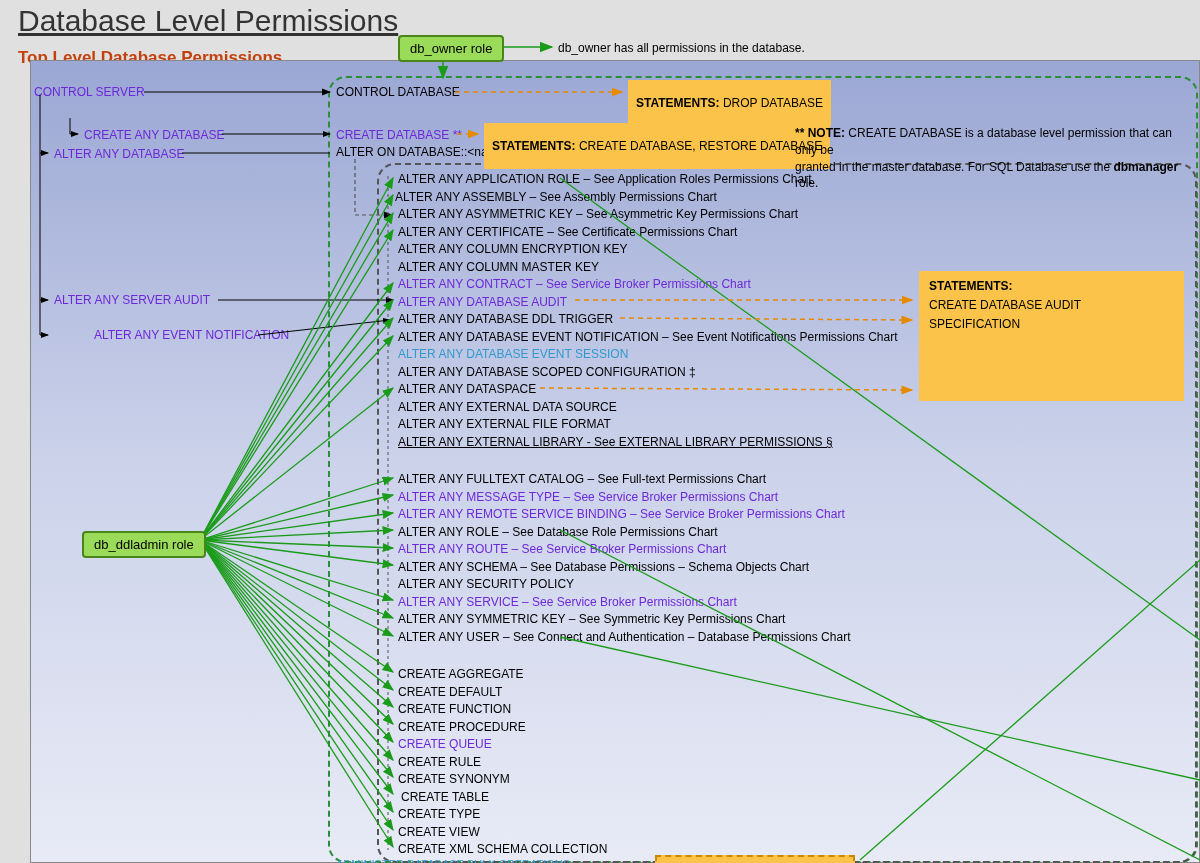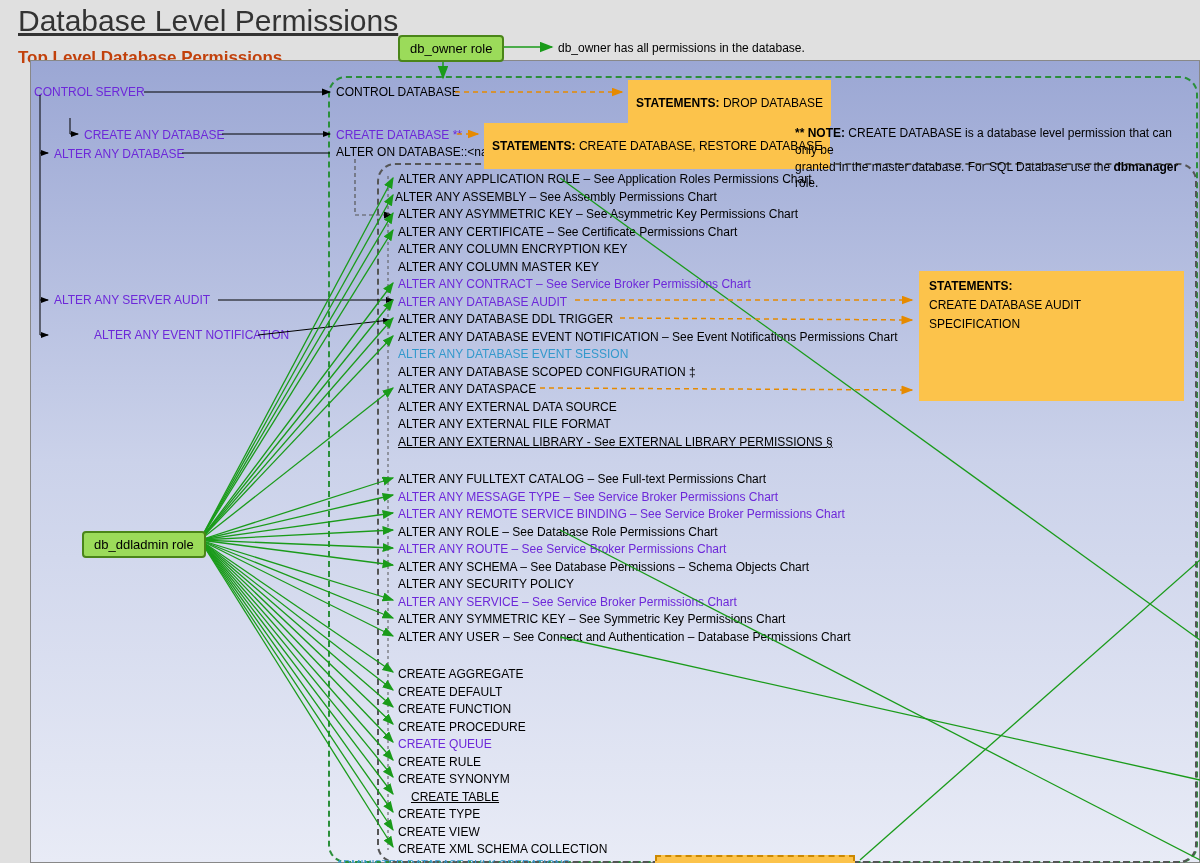--- a/index.html
+++ b/index.html
@@ -165,21 +165,21 @@
   </div>
 
 <div id="create-list">
     <div class="perm black" style="top: 667px; left: 398px;">CREATE AGGREGATE</div>
     <div class="perm black" style="top: 684.5px; left: 398px;">CREATE DEFAULT</div>
     <div class="perm black" style="top: 702px; left: 398px;">CREATE FUNCTION</div>
     <div class="perm black" style="top: 719.5px; left: 398px;">CREATE PROCEDURE</div>
     <div class="perm red" style="top: 737px; left: 398px;">CREATE QUEUE</div>
     <div class="perm black" style="top: 754.5px; left: 398px;">CREATE RULE</div>
     <div class="perm black" style="top: 772px; left: 398px;">CREATE SYNONYM</div>
-    <div class="perm black" style="top: 789.5px; left: 411px; text-decoration: underline;">CREATE TABLE</div>
+    <div class="perm black" style="top: 789.5px; left: 401px;">CREATE TABLE</div>
     <div class="perm black" style="top: 807px; left: 398px;">CREATE TYPE</div>
     <div class="perm black" style="top: 824.5px; left: 398px;">CREATE VIEW</div>
     <div class="perm black" style="top: 842px; left: 398px;">CREATE XML SCHEMA COLLECTION</div>
   </div>
 
 <div class="perm blue" style="top:858px; left:336px; font-size:11px;">ADMINISTER DATABASE BULK OPERATIONS</div>
 
 <div class="stmt-box" style="top:855px; left:655px; width:200px; border:2px dashed #cc8800;">
   <span class="bold">STATEMENTS:</span>
 </div>

